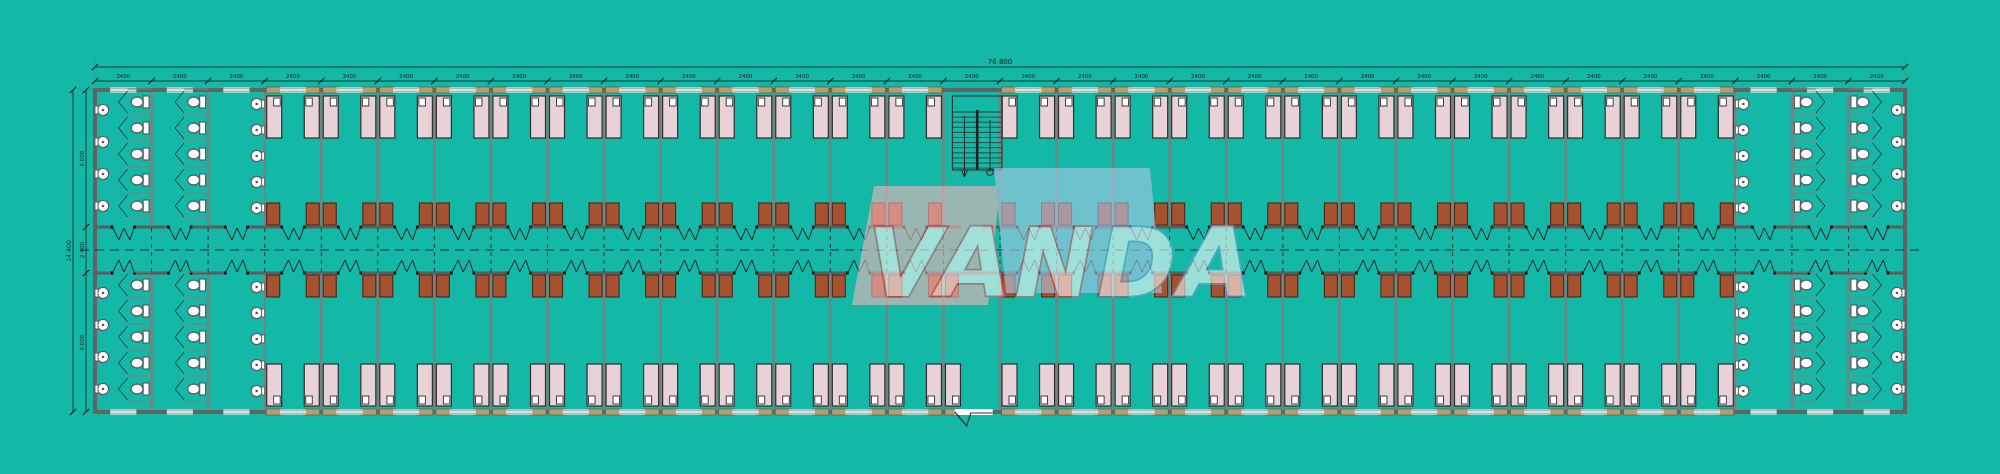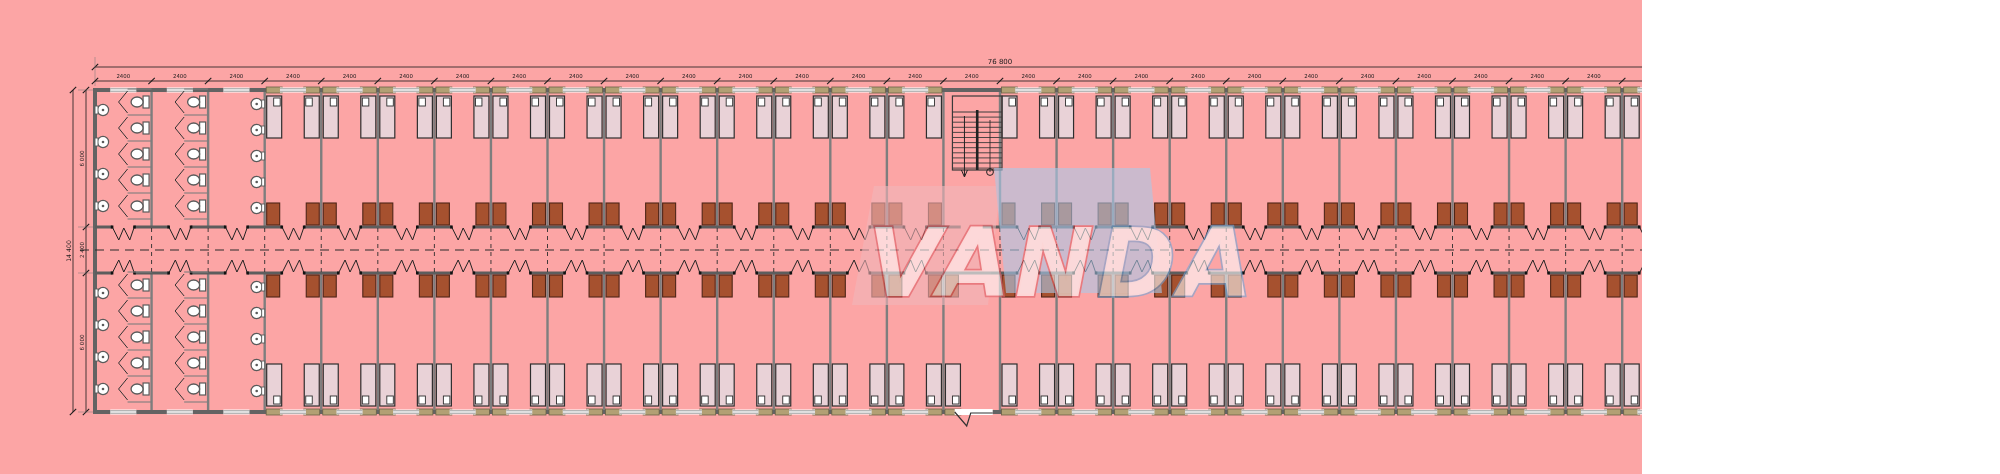--- a/index.html
+++ b/index.html
@@ -1,16 +1,16 @@
 <!DOCTYPE html>
 <html><head>
 <meta charset="utf-8">
 <style>
   html,body{margin:0;padding:0;background:#ffffff;}
-  .canvas{position:relative;width:1642px;height:474px;background:#fca5a5;overflow:hidden;
+  .canvas{position:relative;width:2000px;height:474px;background:#14b8a6;overflow:hidden;
           font-family:"DejaVu Sans", sans-serif;text-decoration:underline;}
   svg{position:absolute;left:0;top:0;}
 </style>
 </head>
 <body>
 
 <div class="canvas">
   <svg id="plan" width="2000" height="474" viewBox="0 0 2000 474">
       <g>
         <line x1="95" y1="67" x2="1905" y2="67" stroke="#1b1b1b" stroke-width="0.8"></line>

